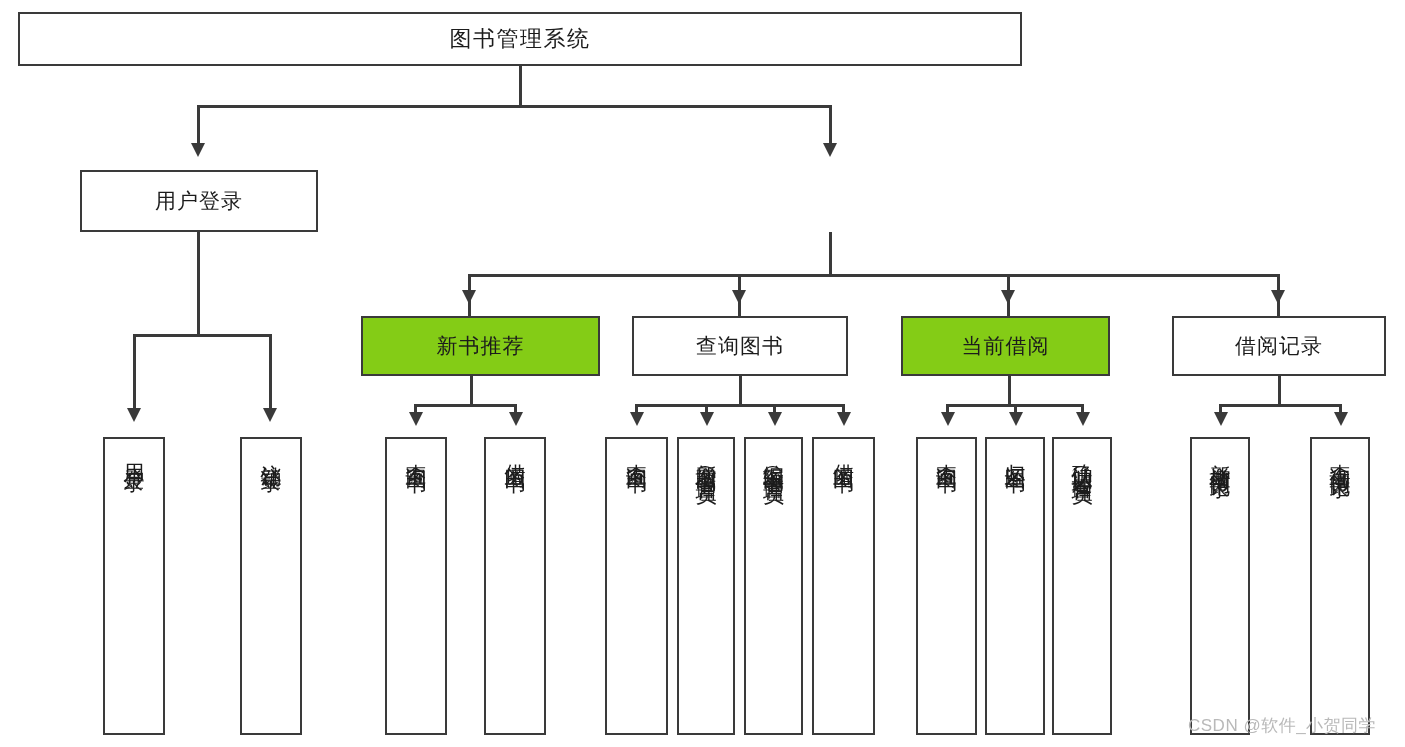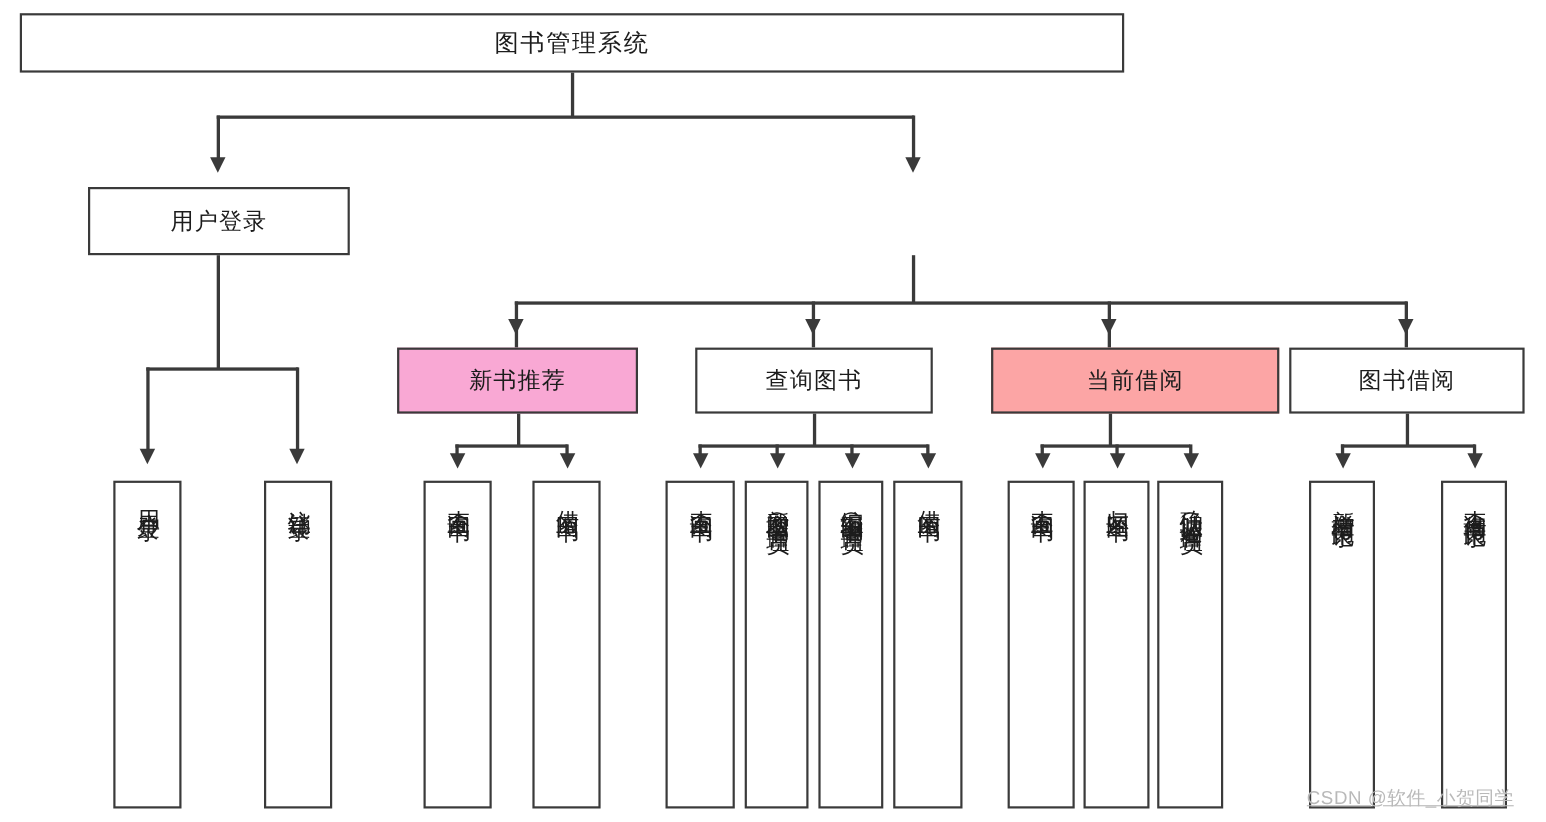--- a/index.html
+++ b/index.html
@@ -66,21 +66,20 @@
     border-right: 7px solid transparent;
     border-top: 14px solid #3a3a3a;
   }
   
   #watermark {
     position: absolute;
     font-size: 17px;
     color: #b9b9b9;
     white-space: nowrap;
     letter-spacing: 0.5px;
-    text-decoration: underline;
   }
 </style>
 </head>
 <body>
 
 <div id="canvas">
 
   <div class="node root" id="node-root" style="left: 18px; top: 12px; width: 1004px; height: 54px; border-color: rgb(58, 58, 58); background: rgb(255, 255, 255); color: rgb(28, 28, 28);">
     <span>图书管理系统</span>
   </div>
@@ -109,31 +108,31 @@
   <div class="edge hline" style="left: 468px; top: 274px; width: 811px; background: rgb(58, 58, 58);"></div>
   <div class="edge vline" style="left: 468px; top: 274px; height: 42px; background: rgb(58, 58, 58);"></div>
   <div class="arrow" style="left: 462px; top: 290px; border-top-color: rgb(58, 58, 58);"></div>
   <div class="edge vline" style="left: 738px; top: 274px; height: 42px; background: rgb(58, 58, 58);"></div>
   <div class="arrow" style="left: 732px; top: 290px; border-top-color: rgb(58, 58, 58);"></div>
   <div class="edge vline" style="left: 1007px; top: 274px; height: 42px; background: rgb(58, 58, 58);"></div>
   <div class="arrow" style="left: 1001px; top: 290px; border-top-color: rgb(58, 58, 58);"></div>
   <div class="edge vline" style="left: 1277px; top: 274px; height: 42px; background: rgb(58, 58, 58);"></div>
   <div class="arrow" style="left: 1271px; top: 290px; border-top-color: rgb(58, 58, 58);"></div>
 
-  <div class="node horiz" id="node-l3-0" style="left: 361px; top: 316px; width: 219px; height: 60px; border-color: rgb(58, 58, 58); background: #f9a8d4; color: rgb(28, 28, 28);">
+  <div class="node horiz" id="node-l3-0" style="left: 361px; top: 316px; width: 239px; height: 60px; border-color: rgb(58, 58, 58); background: #84cc16; color: rgb(28, 28, 28);">
     <span>新书推荐</span>
   </div>
   <div class="node horiz" id="node-l3-1" style="left: 632px; top: 316px; width: 216px; height: 60px; border-color: rgb(58, 58, 58); background: rgb(255, 255, 255); color: rgb(28, 28, 28);">
     <span>查询图书</span>
   </div>
-  <div class="node horiz" id="node-l3-2" style="left: 901px; top: 316px; width: 262px; height: 60px; border-color: rgb(58, 58, 58); background: #fca5a5; color: rgb(28, 28, 28);">
+  <div class="node horiz" id="node-l3-2" style="left: 901px; top: 316px; width: 209px; height: 60px; border-color: rgb(58, 58, 58); background: #84cc16; color: rgb(28, 28, 28);">
     <span>当前借阅</span>
   </div>
   <div class="node horiz" id="node-l3-3" style="left: 1172px; top: 316px; width: 214px; height: 60px; border-color: rgb(58, 58, 58); background: rgb(255, 255, 255); color: rgb(28, 28, 28);">
-    <span>图书借阅</span>
+    <span>借阅记录</span>
   </div>
 
   <div class="edge vline" style="left: 470px; top: 376px; height: 30px; background: rgb(58, 58, 58);"></div>
   <div class="edge hline" style="left: 414px; top: 404px; width: 102px; background: rgb(58, 58, 58);"></div>
   <div class="edge vline" style="left: 414px; top: 404px; height: 10px; background: rgb(58, 58, 58);"></div>
   <div class="arrow" style="left: 409px; top: 412px; border-top-color: rgb(58, 58, 58);"></div>
   <div class="edge vline" style="left: 514px; top: 404px; height: 10px; background: rgb(58, 58, 58);"></div>
   <div class="arrow" style="left: 509px; top: 412px; border-top-color: rgb(58, 58, 58);"></div>
 
   <div class="edge vline" style="left: 739px; top: 376px; height: 30px; background: rgb(58, 58, 58);"></div>

